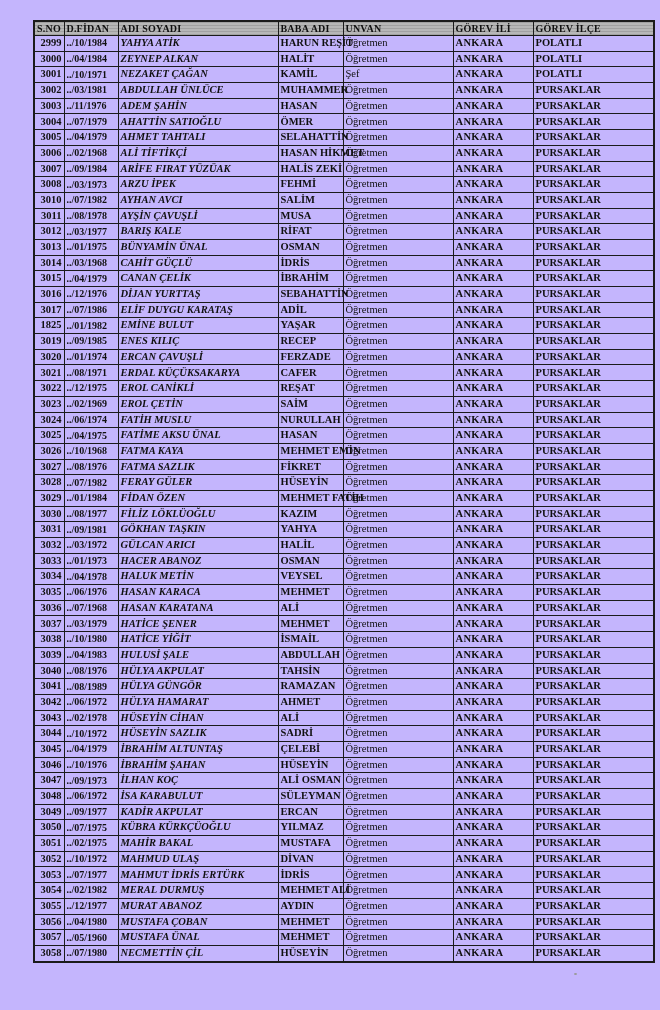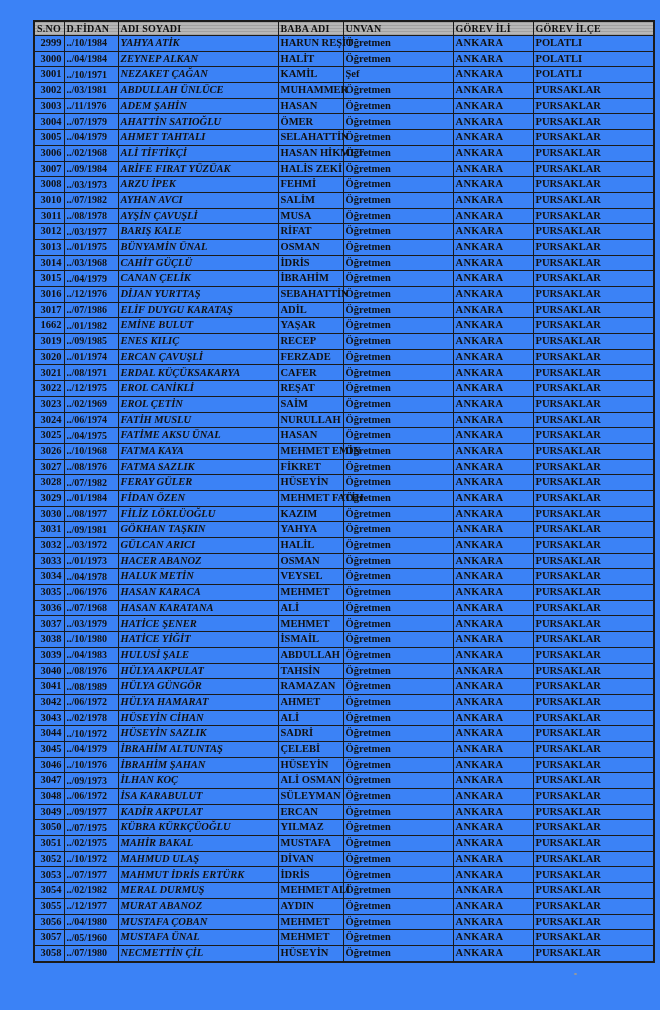--- a/index.html
+++ b/index.html
@@ -4,21 +4,21 @@
 <style>
   html, body {
     margin: 0;
     padding: 0;
     background: #ffffff;
   }
   .page {
     position: relative;
     width: 660px;
     height: 1010px;
-    background: #3b82f6;
+    background: #c4b5fd;
     font-family: "Liberation Serif", serif;
     color: #101010;
     overflow: hidden;
   }
   table.roster {
     position: absolute;
     left: 33px;
     top: 20px;
     width: 620px;
     border-collapse: collapse;
@@ -48,21 +48,21 @@
     line-height: 1;
     padding: 0 2px;
     white-space: nowrap;
     overflow: visible;
     vertical-align: middle;
   }
   td.c0 { text-align: right; font-weight: 700; margin-top: 36px; }
   td.c1 { font-weight: 700; font-size: 10px; margin-top: 21px; }
   td.c2 { font-weight: 700; font-style: italic; }
   td.c3 { font-weight: 700; }
-  td.c4 { font-weight: 700; }
+  td.c4 { font-weight: 400; }
   td.c5 { font-weight: 700; letter-spacing: 0.3px; }
   td.c6 { font-weight: 700; }
   .speck {
     position: absolute;
     left: 574px;
     top: 973px;
     width: 3px;
     height: 2px;
     background: #9a9a9a;
     border-radius: 50%;
@@ -250,21 +250,21 @@
         <tr>
           <td class="c0">3017</td>
           <td class="c1">../07/1986</td>
           <td class="c2">ELİF DUYGU KARATAŞ</td>
           <td class="c3">ADİL</td>
           <td class="c4">Öğretmen</td>
           <td class="c5">ANKARA</td>
           <td class="c6">PURSAKLAR</td>
         </tr>
         <tr>
-          <td class="c0">1662</td>
+          <td class="c0">1825</td>
           <td class="c1">../01/1982</td>
           <td class="c2">EMİNE BULUT</td>
           <td class="c3">YAŞAR</td>
           <td class="c4">Öğretmen</td>
           <td class="c5">ANKARA</td>
           <td class="c6">PURSAKLAR</td>
         </tr>
         <tr>
           <td class="c0">3019</td>
           <td class="c1">../09/1985</td>

